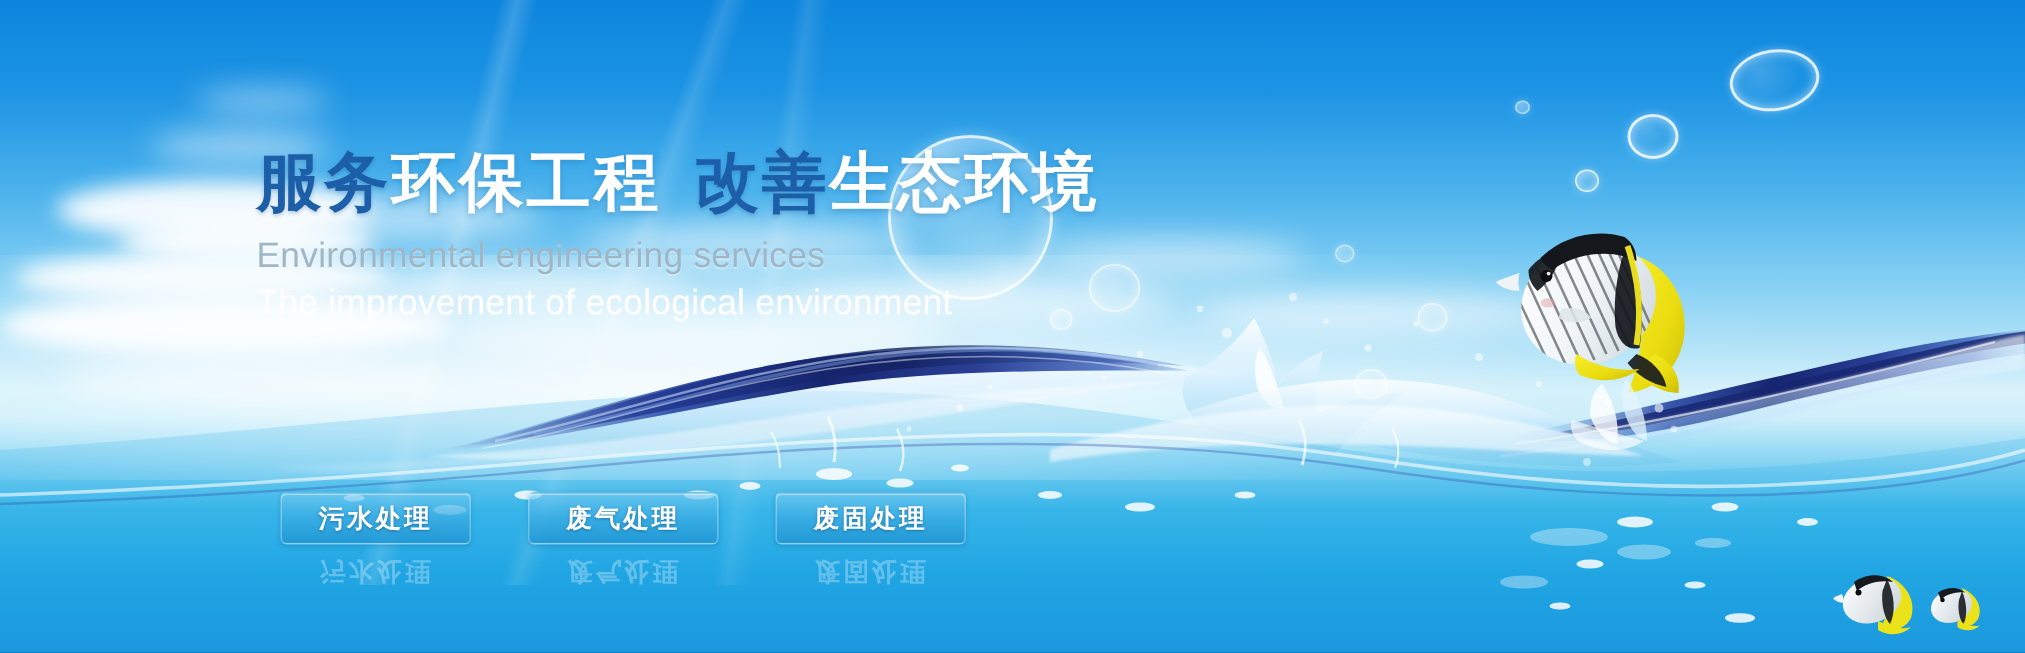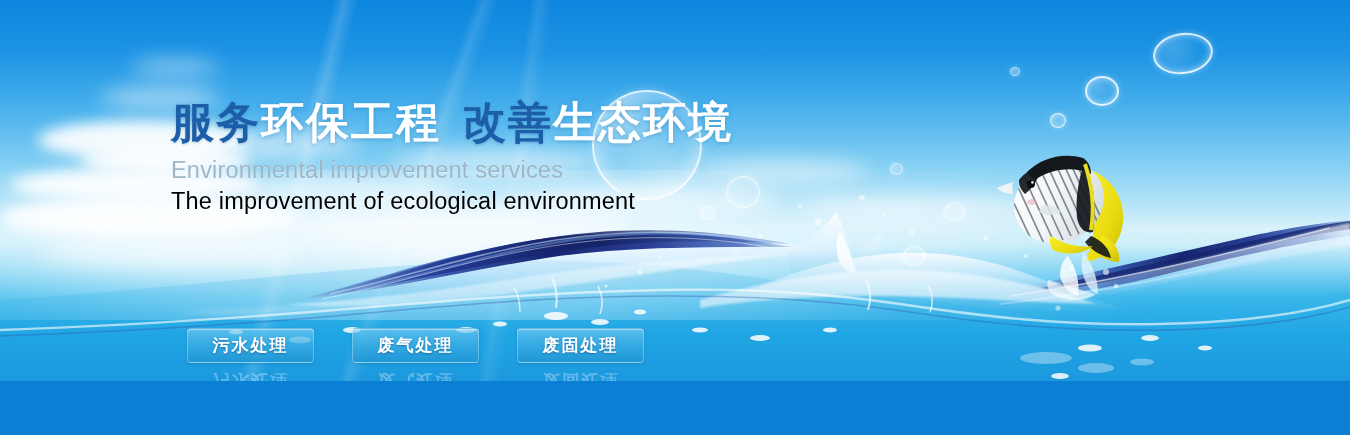--- a/index.html
+++ b/index.html
@@ -6,21 +6,21 @@
   html, body {
     width: 1350px; height: 435px;
     overflow: hidden;
     font-family: "Liberation Sans", sans-serif;
     background: #0b7fd4;
   }
 
   #banner {
     position: relative;
     width: 1350px;
-    height: 381px;
+    height: 435px;
     overflow: hidden;
   }
 
   
   .sky {
     position: absolute; inset: 0;
     background: linear-gradient(to bottom,
       #0c85dd 0%,
       #1d94e4 14%,
       #47b0ec 28%,
@@ -118,21 +118,21 @@
 
   .sub {
     margin-top: 9px;
     font-size: 23.5px;
     color: #9fb6c6;
     line-height: 1.33;
     letter-spacing: .2px;
     white-space: nowrap;
     text-shadow: 0 1px 1px rgba(255,255,255,.35);
   }
-  .sub .sub-2 { color: #000000; }
+  .sub .sub-2 { color: #ffffff; }
 
   
   .btn-row { position: absolute; left: 175px; top: 328px; display: flex; gap: 38px; padding-left: 12px; }
   .svc-btn {
     position: relative;
     width: 127px; height: 35px;
     border-radius: 4px;
     background: linear-gradient(to bottom, rgba(120,205,242,.62) 0%, rgba(58,172,226,.80) 48%, rgba(32,150,212,.86) 100%);
     border: 1px solid rgba(255,255,255,.30);
     box-shadow: inset 0 1px 0 rgba(255,255,255,.45), 0 1px 3px rgba(10,70,120,.25);
@@ -431,21 +431,21 @@
     </svg>
   </div>
 
   <div class="title-bubble"></div>
 
   <div class="copy">
     <div class="headline">
       <span class="hl-blue">服务</span><span class="hl-white">环保工程</span><span class="hl-gap"></span><span class="hl-blue">改善</span><span class="hl-white">生态环境</span>
     </div>
     <div class="sub">
-      <div>Environmental improvement services</div>
+      <div>Environmental engineering services</div>
       <div class="sub-2">The improvement of ecological environment</div>
     </div>
   </div>
 
   <div class="btn-row">
     <div class="svc-btn">
       <span class="lbl">污水处理</span>
       <span class="reflect">污水处理</span>
     </div>
     <div class="svc-btn">

